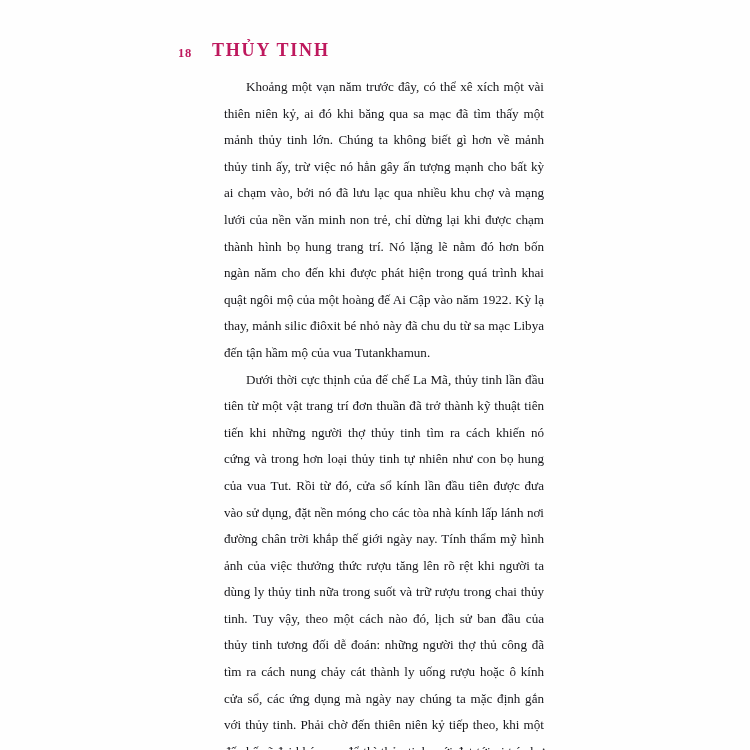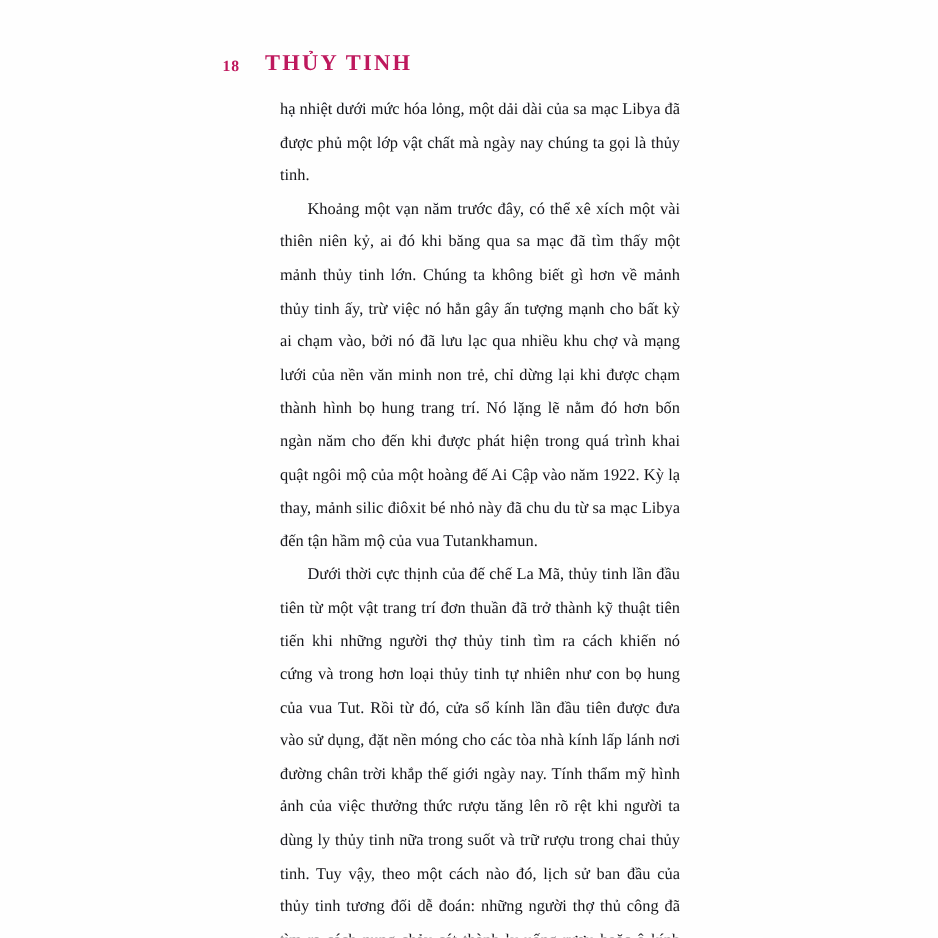--- a/index.html
+++ b/index.html
@@ -68,18 +68,17 @@
 <body>
 
 <div class="page">
 
   <div class="running-head">
     <span class="folio">18</span>
     <span class="chapter-title">THỦY TINH</span>
   </div>
 
   <div class="text-block">
-    <p>hạ nhiệt dưới mức hóa lỏng, một dải dài của sa mạc Libya đã được phủ một lớp vật chất mà ngày nay chúng ta gọi là thủy tinh.</p>
     <p class="indent">Khoảng một vạn năm trước đây, có thể xê xích một vài thiên niên kỷ, ai đó khi băng qua sa mạc đã tìm thấy một mảnh thủy tinh lớn. Chúng ta không biết gì hơn về mảnh thủy tinh ấy, trừ việc nó hẳn gây ấn tượng mạnh cho bất kỳ ai chạm vào, bởi nó đã lưu lạc qua nhiều khu chợ và mạng lưới của nền văn minh non trẻ, chỉ dừng lại khi được chạm thành hình bọ hung trang trí. Nó lặng lẽ nằm đó hơn bốn ngàn năm cho đến khi được phát hiện trong quá trình khai quật ngôi mộ của một hoàng đế Ai Cập vào năm 1922. Kỳ lạ thay, mảnh silic điôxit bé nhỏ này đã chu du từ sa mạc Libya đến tận hầm mộ của vua Tutankhamun.</p>
     <p class="indent">Dưới thời cực thịnh của đế chế La Mã, thủy tinh lần đầu tiên từ một vật trang trí đơn thuần đã trở thành kỹ thuật tiên tiến khi những người thợ thủy tinh tìm ra cách khiến nó cứng và trong hơn loại thủy tinh tự nhiên như con bọ hung của vua Tut. Rồi từ đó, cửa sổ kính lần đầu tiên được đưa vào sử dụng, đặt nền móng cho các tòa nhà kính lấp lánh nơi đường chân trời khắp thế giới ngày nay. Tính thẩm mỹ hình ảnh của việc thưởng thức rượu tăng lên rõ rệt khi người ta dùng ly thủy tinh nữa trong suốt và trữ rượu trong chai thủy tinh. Tuy vậy, theo một cách nào đó, lịch sử ban đầu của thủy tinh tương đối dễ đoán: những người thợ thủ công đã tìm ra cách nung chảy cát thành ly uống rượu hoặc ô kính cửa sổ, các ứng dụng mà ngày nay chúng ta mặc định gắn với thủy tinh. Phải chờ đến thiên niên kỷ tiếp theo, khi một đế chế vĩ đại khác sụp đổ thì thủy tinh mới đạt tới vị trí như ngày nay: một trong những vật liệu đa dụng và dễ biến đổi nhất trong lịch sử loài người.</p>
   </div>
 
 </div>
 
 </body></html>

